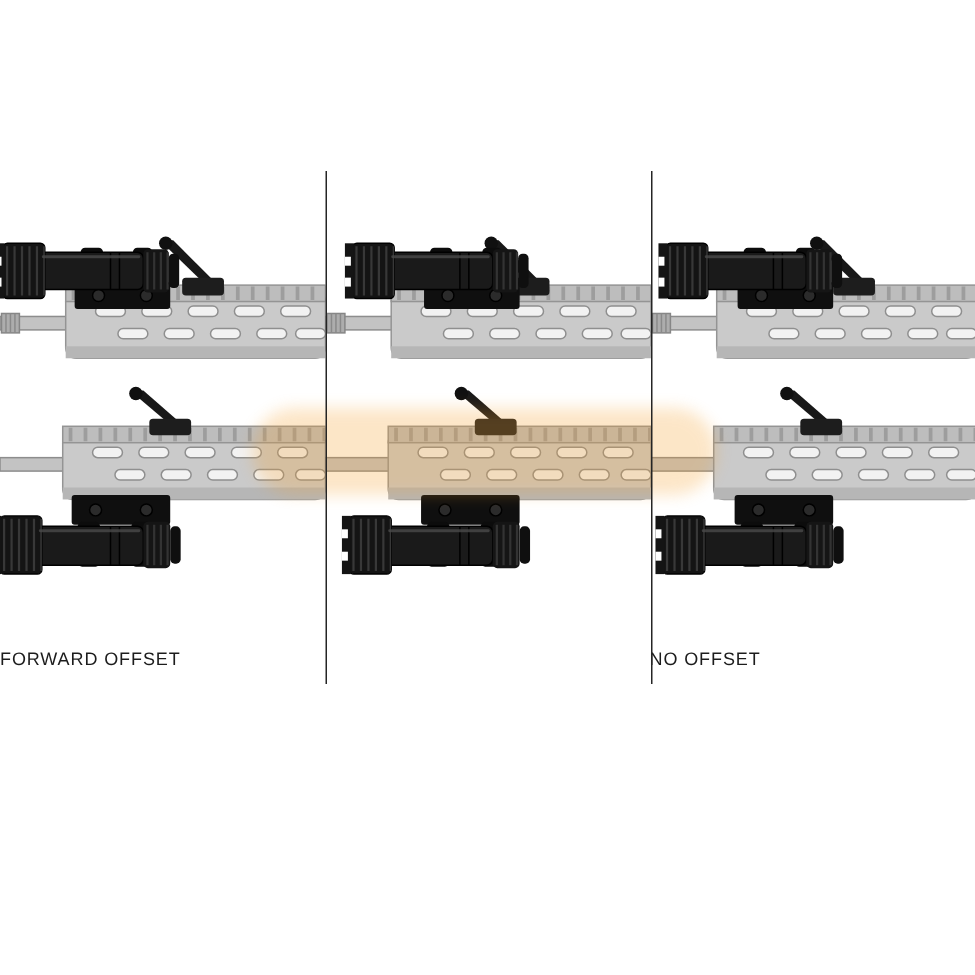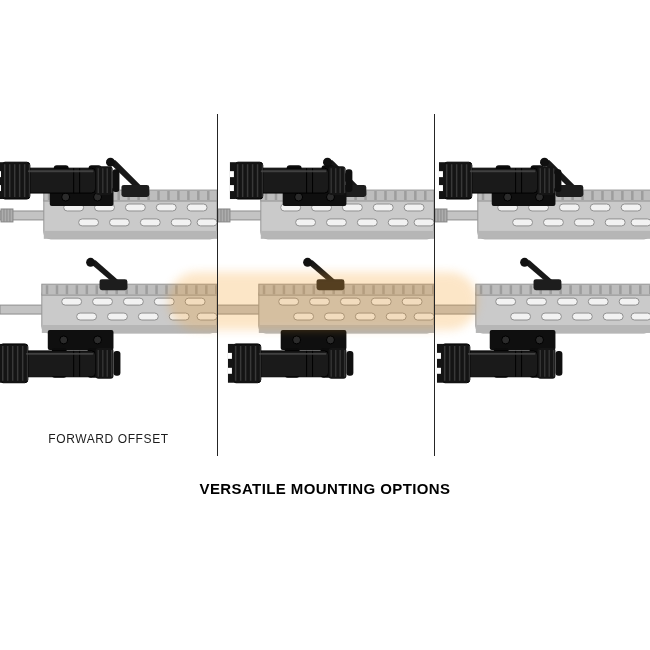--- a/index.html
+++ b/index.html
@@ -4,21 +4,21 @@
 <style>
   html,body{margin:0;padding:0;background:#fff;}
   .stage{
     position:relative;width:650px;height:650px;background:#ffffff;
     font-family:"Liberation Sans",sans-serif;overflow:hidden;
   }
   .divider{position:absolute;width:1px;background:#252525;z-index:4;}
   .cell{position:absolute;width:217px;z-index:1;}
   .cell svg{display:block;}
   .option-label{
-    position:absolute;top:432px;width:217px;text-align:center;
+    position:absolute;top:432px;width:217px;text-align:left;
     font-size:12px;letter-spacing:.6px;color:#1c1c1c;z-index:2;
   }
   .montage-title{
     position:absolute;top:480px;left:0;width:650px;text-align:center;
     font-size:15px;font-weight:bold;letter-spacing:.4px;color:#000;z-index:2;
   }
   .watermark{
     position:absolute;left:168px;top:272px;width:310px;height:58px;
     background:#f5a02c;border-radius:29px;opacity:.26;filter:blur(5px);z-index:3;
     pointer-events:none;
@@ -157,16 +157,16 @@
   <div class="cell" style="left:434px;top:256px;height:140px">
     <svg width="217" height="140" viewBox="0 0 218 140">
       <use href="#rail-bottom"></use>
         <use href="#light-bottom" x="0"></use>
     </svg>
   </div>
 
   <div class="watermark"></div>
 
   <div class="option-label" style="left:0">FORWARD OFFSET</div>
+  <div class="option-label" style="left:433px">NO OFFSET</div>
 
-  <div class="montage-title">VERSATILE MOUNTING OPTIONS</div>
 
 </div>
 
 </body></html>

